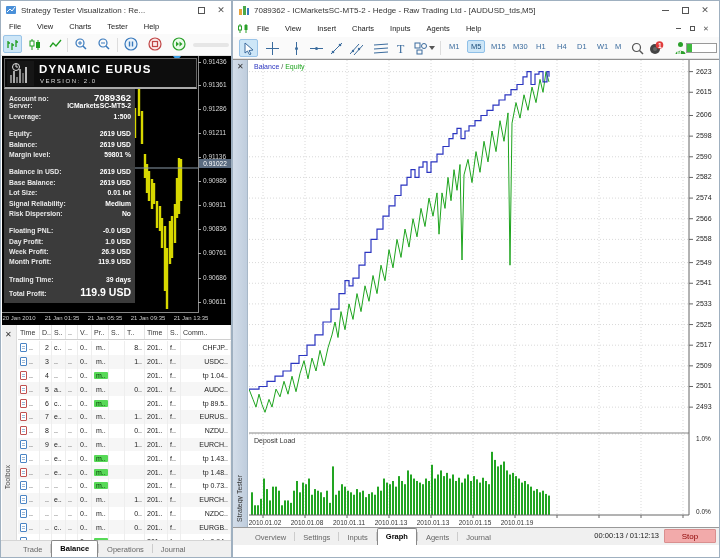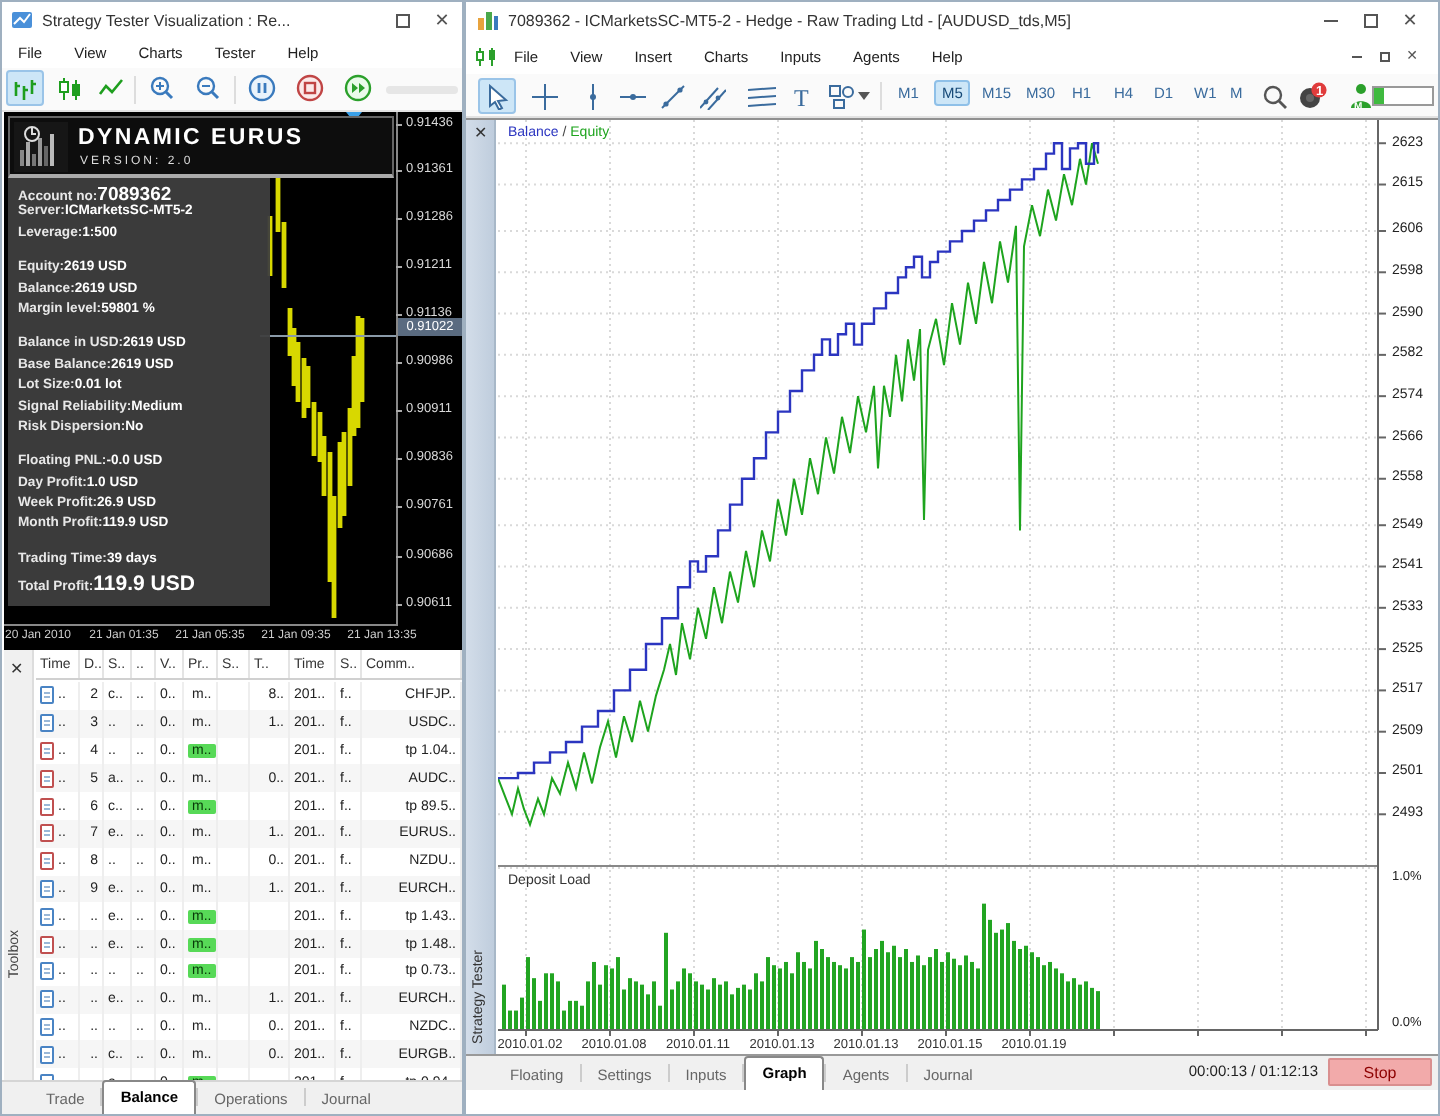--- a/index.html
+++ b/index.html
@@ -29,21 +29,21 @@
 #lxaxisline{position:absolute;left:0;top:256px;width:196px;height:1px;background:#888}
 #lyaxisline{position:absolute;left:196px;top:0;width:1px;height:257px;background:#888}
 .lxlabel{position:absolute;top:259px;font-size:6px;color:#ccc;white-space:nowrap;transform:translateX(-50%)}
 
 #panel-header{position:absolute;left:2px;top:2px;width:193px;height:31px;background:#0d0d0d;border:1px solid #666;border-bottom:2px solid #aaa}
 #panel-title{position:absolute;left:34px;top:4px;font-size:11.5px;font-weight:bold;color:#fff;letter-spacing:1.2px;white-space:nowrap}
 #panel-version{position:absolute;left:35px;top:19px;font-size:6px;color:#ddd;letter-spacing:1.5px}
 #panel-logo{position:absolute;left:2px;top:2px;width:27px;height:25px;background:#1a1a1a;overflow:hidden}
 #panel-body{position:absolute;left:2px;top:33px;width:131px;height:214px;background:rgba(62,62,62,0.95);padding:3px 4px 0 5px}
 .pgroup{margin-bottom:7px}
-.prow{display:flex;align-items:baseline;height:10.4px}
+.prow{display:flex;justify-content:space-between;align-items:baseline;height:10.4px}
 .plabel{font-size:6.8px;font-weight:bold;color:#e8e8e8;white-space:nowrap}
 .pvalue{font-size:6.8px;font-weight:bold;color:#fff;white-space:nowrap}
 .pvalue.big{font-size:9.5px}
 .pvalue.total{font-size:10.5px}
 
 #ltable{position:absolute;left:1px;top:324px;width:229px;height:217px;background:#fff;overflow:hidden}
 #toolbox-strip{position:absolute;left:0;top:0;width:15px;height:217px;background:#f0f0f0;border-right:1px solid #ddd}
 #toolbox-label{position:absolute;left:2px;top:140px;font-size:7px;color:#444;writing-mode:vertical-lr;transform:rotate(180deg)}
 #ltable-close{position:absolute;left:3px;top:5px;font-size:8px;color:#333}
 #lthead{position:absolute;left:16px;top:0;right:0;height:15px;border-bottom:1px solid #d0d0d0;display:flex;background:#fff}
@@ -983,21 +983,21 @@
             <div class="rxlabel" style="left: 142px;">2010.01.13</div>
             <div class="rxlabel" style="left: 184px;">2010.01.13</div>
             <div class="rxlabel" style="left: 226px;">2010.01.15</div>
             <div class="rxlabel" style="left: 268px;">2010.01.19</div>
           </div>
       </div>
     </div>
 
     <div id="rtabbar">
         <div style="width: 14px; flex: 0 0 auto;"></div>
-        <div class="tab">Floating</div>
+        <div class="tab">Overview</div>
         <div class="tabsep"></div>
         <div class="tab">Settings</div>
         <div class="tabsep"></div>
         <div class="tab">Inputs</div>
         <div class="tabsep"></div>
         <div class="tab active">Graph</div>
         <div class="tabsep"></div>
         <div class="tab">Agents</div>
         <div class="tabsep"></div>
         <div class="tab">Journal</div>

